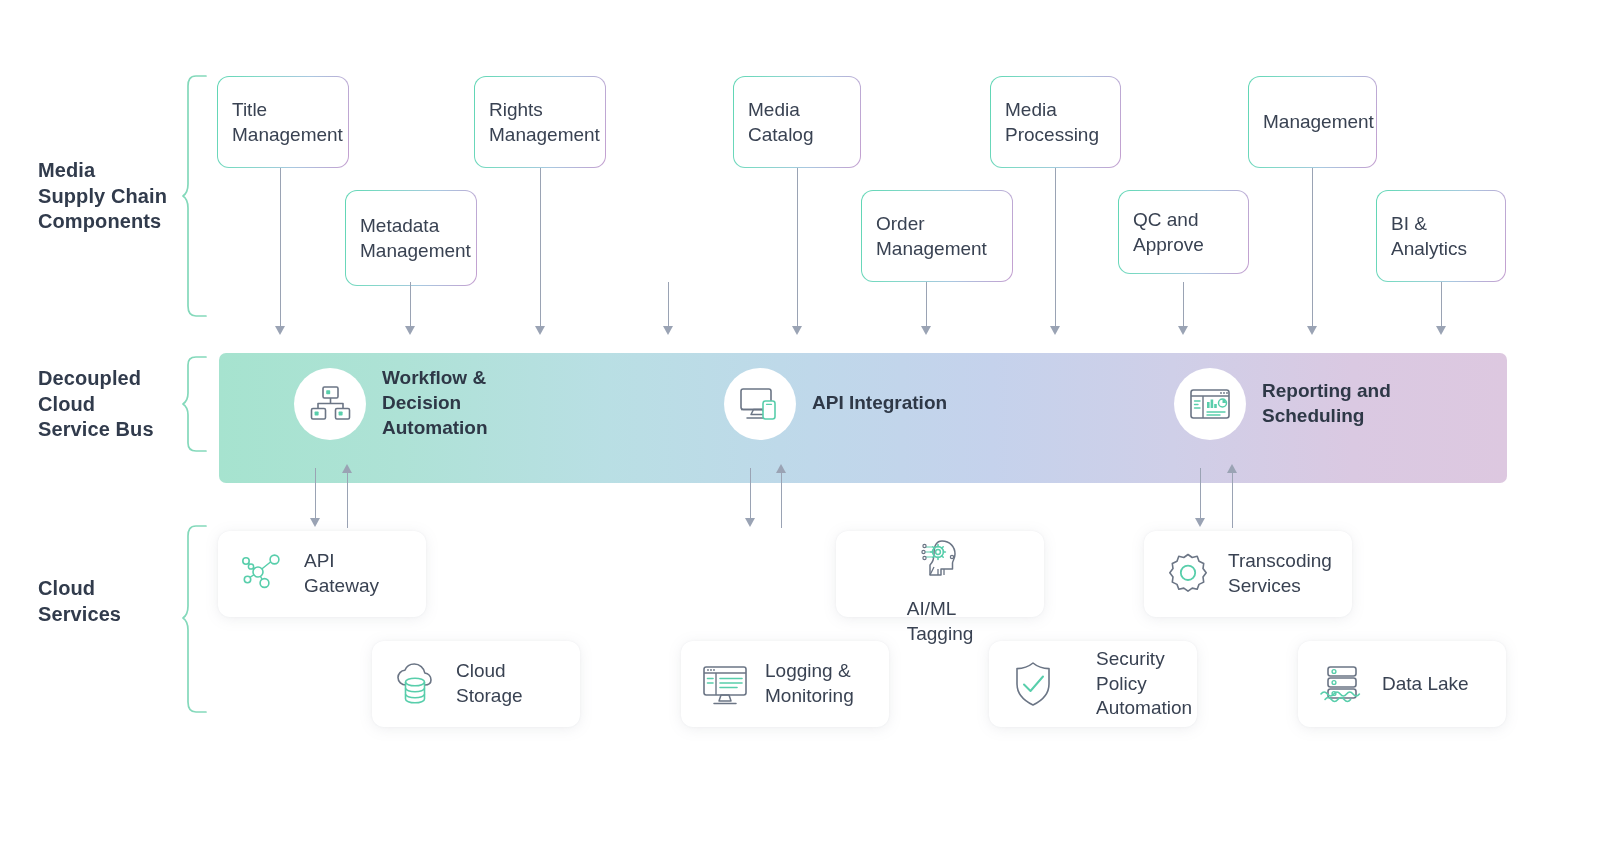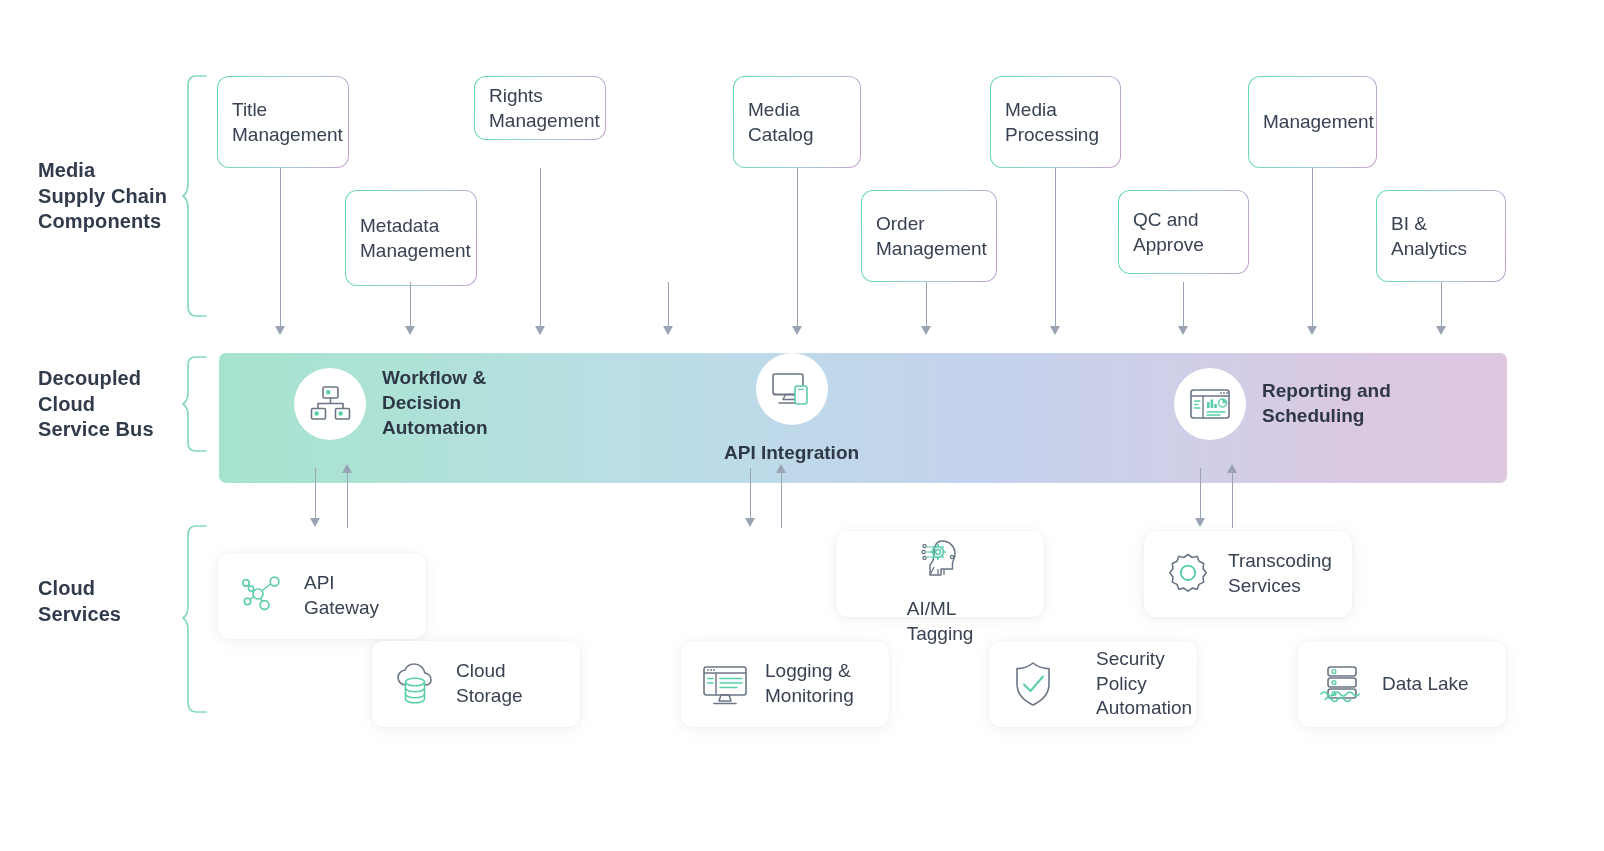--- a/index.html
+++ b/index.html
@@ -170,41 +170,41 @@
   </svg>
 
   <svg class="brace" style="left:182px; top:524px;" width="26" height="190" viewBox="0 0 26 190">
     <path d="M24 2 H14 C8 2 6 6 6 12 V82 C6 89 4 92 1 94 C4 96 6 99 6 106 V178 C6 184 8 188 14 188 H24" fill="none" stroke="#84d9bb" stroke-width="1.7" stroke-linecap="round" stroke-linejoin="round"></path>
   </svg>
 
   <div class="comp-box" style="left:217px; top:76px; width:132px; height:92px;">
     <span>Title
 Management</span>
   </div>
-  <div class="comp-box" style="left:474px; top:76px; width:132px; height:64px;">
+  <div class="comp-box" style="left:474px; top:76px; width:132px; height:92px;">
     <span>Rights
 Management</span>
   </div>
   <div class="comp-box" style="left:733px; top:76px; width:128px; height:92px;">
     <span>Media
 Catalog</span>
   </div>
   <div class="comp-box" style="left:990px; top:76px; width:131px; height:92px;">
     <span>Media
 Processing</span>
   </div>
   <div class="comp-box" style="left:1248px; top:76px; width:129px; height:92px;">
     <span>Management</span>
   </div>
 
   <div class="comp-box" style="left:345px; top:190px; width:132px; height:96px;">
     <span>Metadata
 Management</span>
   </div>
-  <div class="comp-box" style="left:861px; top:190px; width:136px; height:92px;">
+  <div class="comp-box" style="left:861px; top:190px; width:152px; height:92px;">
     <span>Order
 Management</span>
   </div>
   <div class="comp-box" style="left:1118px; top:190px; width:131px; height:84px;">
     <span>QC and
 Approve</span>
   </div>
   <div class="comp-box" style="left:1376px; top:190px; width:130px; height:92px;">
     <span>BI &amp;
 Analytics</span>
@@ -253,21 +253,21 @@
           <rect x="6.6" y="29.5" width="4" height="4" rx="0.7" fill="#58ceab"></rect>
           <rect x="27.5" y="26.5" width="14" height="10.5" rx="1.4" stroke="#6b7585" stroke-width="1.6"></rect>
           <rect x="30.6" y="29.5" width="4" height="4" rx="0.7" fill="#58ceab"></rect>
         </svg>
       </span>
       <span class="bus-label">Workflow &amp;
 Decision
 Automation</span>
     </div>
 
-    <div class="bus-item" style="left:505px;flex-direction:column;">
+    <div class="bus-item" style="left:505px;">
       <span class="bus-icon">
         <svg width="46" height="44" viewBox="0 0 46 44" fill="none">
           <rect x="4" y="7" width="30" height="20.5" rx="2.2" stroke="#6b7585" stroke-width="1.6"></rect>
           <path d="M4 27.5 H34" stroke="#6b7585" stroke-width="1.6"></path>
           <path d="M14 32.5 H28 L25.5 27.5 H16.5 Z" stroke="#6b7585" stroke-width="1.5" stroke-linejoin="round"></path>
           <path d="M10 36 H34" stroke="#6b7585" stroke-width="1.5" stroke-linecap="round"></path>
           <rect x="26" y="19" width="12" height="18" rx="2.4" fill="#ffffff" stroke="#58ceab" stroke-width="1.6"></rect>
           <path d="M29.5 22.3 H34.5" stroke="#58ceab" stroke-width="1.3" stroke-linecap="round"></path>
         </svg>
       </span>
@@ -308,21 +308,21 @@
   <div class="vline" style="left:750px; top:468px; height:50px;"></div>
   <div class="arrowhead-down" style="left:745px; top:518px;"></div>
   <div class="vline" style="left:781px; top:473px; height:55px;"></div>
   <div class="arrowhead-up" style="left:776px; top:464px;"></div>
 
   <div class="vline" style="left:1200px; top:468px; height:50px;"></div>
   <div class="arrowhead-down" style="left:1195px; top:518px;"></div>
   <div class="vline" style="left:1232px; top:473px; height:55px;"></div>
   <div class="arrowhead-up" style="left:1227px; top:464px;"></div>
 
-  <div class="cloud-card" style="left:218px; top:553px; width:208px; height:86px;gap:16px;">
+  <div class="cloud-card" style="left:218px; top:531px; width:208px; height:86px;gap:16px;">
     <span class="cloud-icon">
       <svg width="52" height="52" viewBox="0 0 52 52" fill="none">
         <path d="M11 14 L22 24 M22 24 L37 12 M22 24 L27 33 M22 24 L13 30 M22 24 L16 19" stroke="#58ceab" stroke-width="1.5"></path>
         <circle cx="22" cy="24" r="5" stroke="#58ceab" stroke-width="1.6" fill="#ffffff"></circle>
         <circle cx="10" cy="13" r="3.2" stroke="#58ceab" stroke-width="1.6" fill="#ffffff"></circle>
         <circle cx="38.5" cy="11.5" r="4.4" stroke="#58ceab" stroke-width="1.6" fill="#ffffff"></circle>
         <circle cx="28.5" cy="35" r="4.4" stroke="#58ceab" stroke-width="1.6" fill="#ffffff"></circle>
         <circle cx="11.5" cy="31.5" r="3.2" stroke="#58ceab" stroke-width="1.6" fill="#ffffff"></circle>
         <circle cx="15" cy="18.5" r="2.6" stroke="#58ceab" stroke-width="1.5" fill="#ffffff"></circle>
       </svg>

